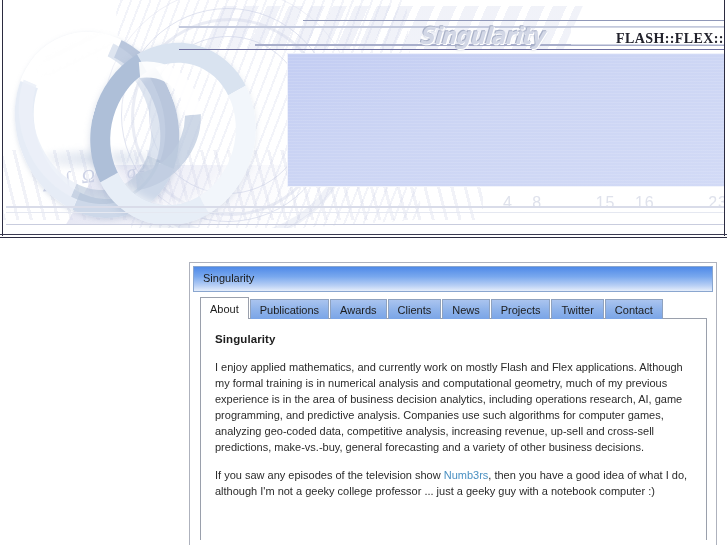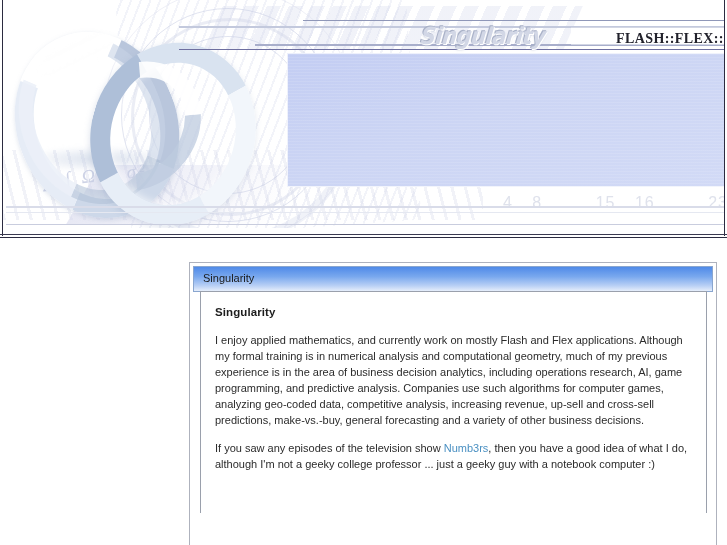--- a/index.html
+++ b/index.html
@@ -435,20 +435,30 @@
 
   <div class="divider-top"></div>
   <div class="divider-bot"></div>
 
   <div id="app-panel">
 
     <div id="panel-titlebar">
       <div id="panel-title">Singularity</div>
     </div>
 
+    <div id="tabbar">
+      <div class="tab active">About</div>
+      <div class="tab">Publications</div>
+      <div class="tab">Awards</div>
+      <div class="tab">Clients</div>
+      <div class="tab">News</div>
+      <div class="tab">Projects</div>
+      <div class="tab">Twitter</div>
+      <div class="tab">Contact</div>
+    </div>
 
     <div id="content-pane">
       <div id="content-inner">
         <h2>Singularity</h2>
         <p>I enjoy applied mathematics, and currently work on mostly Flash and Flex applications. Although my formal training is in numerical analysis and computational geometry, much of my previous experience is in the area of business decision analytics, including operations research, AI, game programming, and predictive analysis. Companies use such algorithms for computer games, analyzing geo-coded data, competitive analysis, increasing revenue, up-sell and cross-sell predictions, make-vs.-buy, general forecasting and a variety of other business decisions.</p>
         <p><span>If you saw any episodes of the television show </span><a href="#">Numb3rs</a><span>, then you have a good idea of what I do, although I'm not a geeky college professor ... just a geeky guy with a notebook computer :)</span></p>
 
       </div>
     </div>
   </div>

